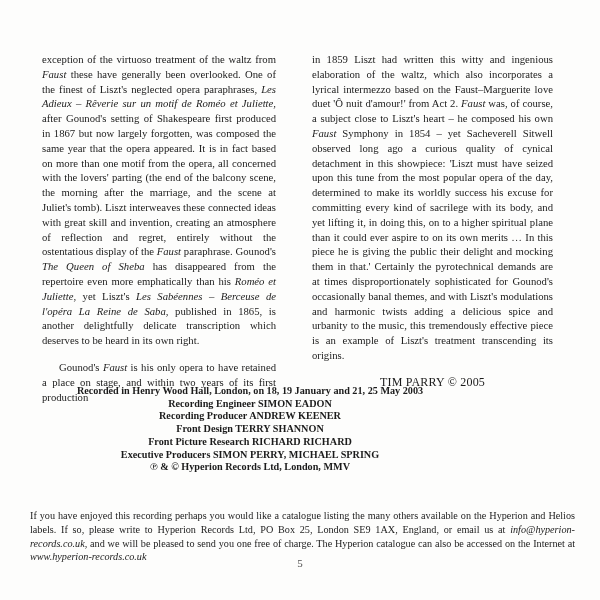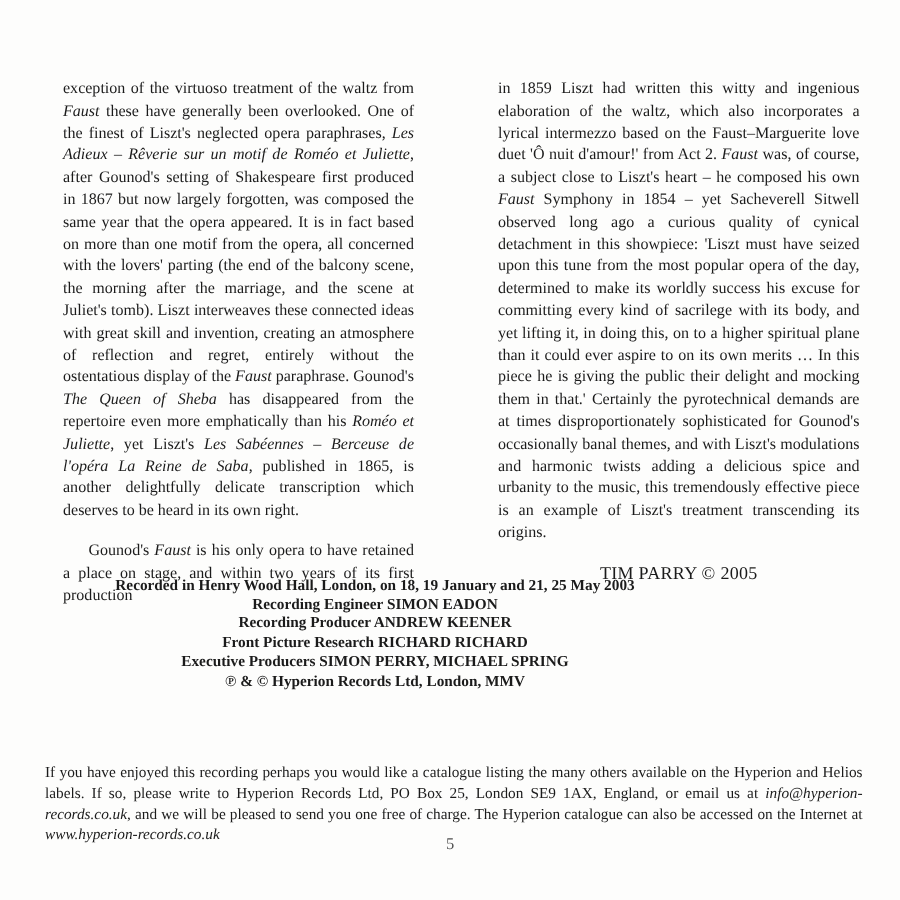--- a/index.html
+++ b/index.html
@@ -13,21 +13,21 @@
   }
   .page { position: absolute; inset: 0; }
   .col {
     position: absolute; top: 40px;
     text-align: justify;
     font-size: 10.7px;
     line-height: 14.8px;
   }
   .col p { margin: 12px; }
   .col-left  { left: 30px;  width: 258px; }
-  .col-right { left: 320px; width: 265px; }
+  .col-right { left: 300px; width: 265px; }
   .indent { text-indent: 17px; }
   .byline {
     text-align: center;
     font-size: 12px;
     letter-spacing: 0.2px;
     margin-top: 1px;
   }
   .credits {
     position: absolute; top: 385px; left: 0; width: 500px;
     text-align: center;
@@ -63,20 +63,21 @@
 
   <div class="col col-right">
     <p>in 1859 Liszt had written this witty and ingenious elaboration of the waltz, which also incorporates a lyrical intermezzo based on the Faust–Marguerite love duet 'Ô nuit d'amour!' from Act 2. <i>Faust</i> was, of course, a subject close to Liszt's heart – he composed his own <i>Faust</i> Symphony in 1854 – yet Sacheverell Sitwell observed long ago a curious quality of cynical detachment in this showpiece: 'Liszt must have seized upon this tune from the most popular opera of the day, determined to make its worldly success his excuse for committing every kind of sacrilege with its body, and yet lifting it, in doing this, on to a higher spiritual plane than it could ever aspire to on its own merits … In this piece he is giving the public their delight and mocking them in that.' Certainly the pyrotechnical demands are at times disproportionately sophisticated for Gounod's occasionally banal themes, and with Liszt's modulations and harmonic twists adding a delicious spice and urbanity to the music, this tremendously effective piece is an example of Liszt's treatment transcending its origins.</p>
     <p class="byline">TIM PARRY © 2005</p>
   </div>
 
   <div class="credits">
     <div class="credit-line">Recorded in Henry Wood Hall, London, on 18, 19 January and 21, 25 May 2003</div>
     <div class="credit-line">Recording Engineer SIMON EADON</div>
     <div class="credit-line">Recording Producer ANDREW KEENER</div>
+    <div class="credit-line">Front Design TERRY SHANNON</div>
     <div class="credit-line">Front Picture Research RICHARD RICHARD</div>
     <div class="credit-line">Executive Producers SIMON PERRY, MICHAEL SPRING</div>
     <div class="credit-line">℗ &amp; © Hyperion Records Ltd, London, MMV</div>
   </div>
 
   <p class="catalogue">If you have enjoyed this recording perhaps you would like a catalogue listing the many others available on the Hyperion and Helios labels. If so, please write to Hyperion Records Ltd, PO Box 25, London SE9 1AX, England, or email us at <i>info@hyperion-records.co.uk</i>, and we will be pleased to send you one free of charge. The Hyperion catalogue can also be accessed on the Internet at <i>www.hyperion-records.co.uk</i></p>
 
   <div class="pagenum">5</div>
 
 </div>

